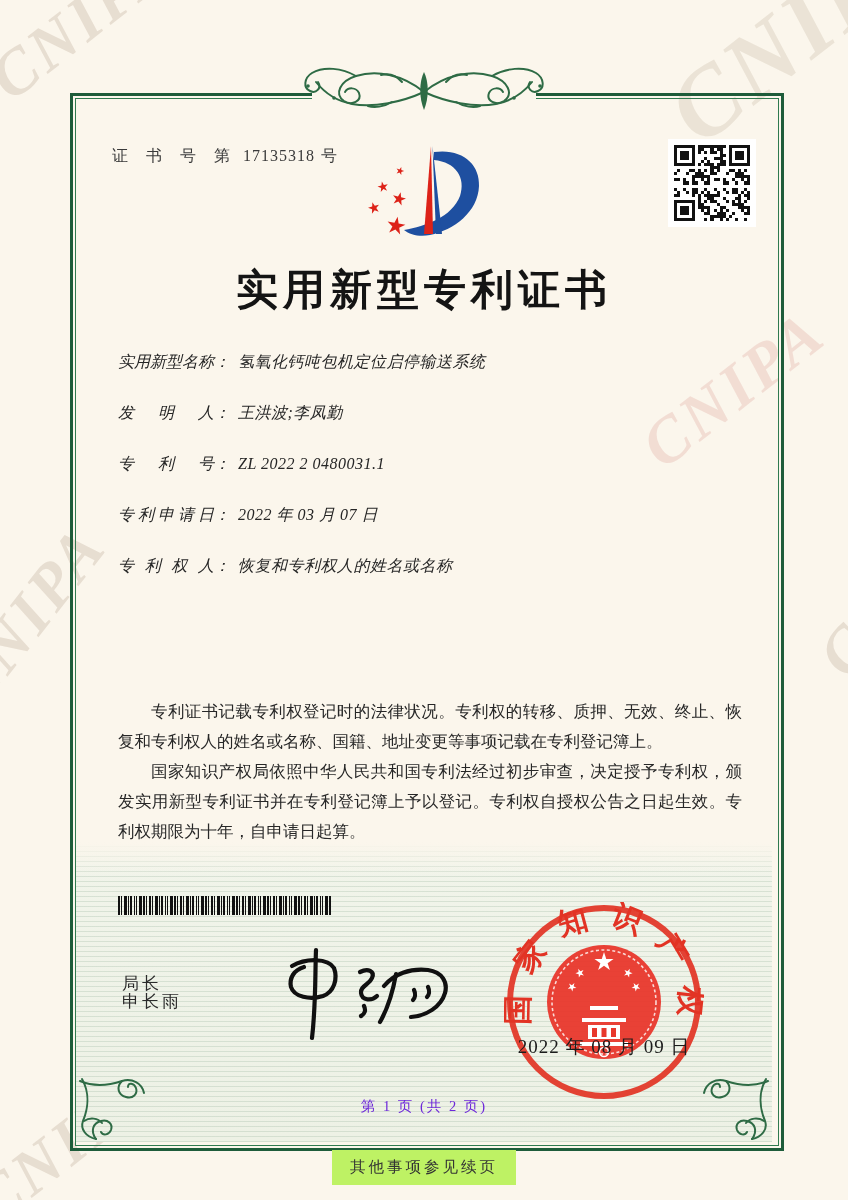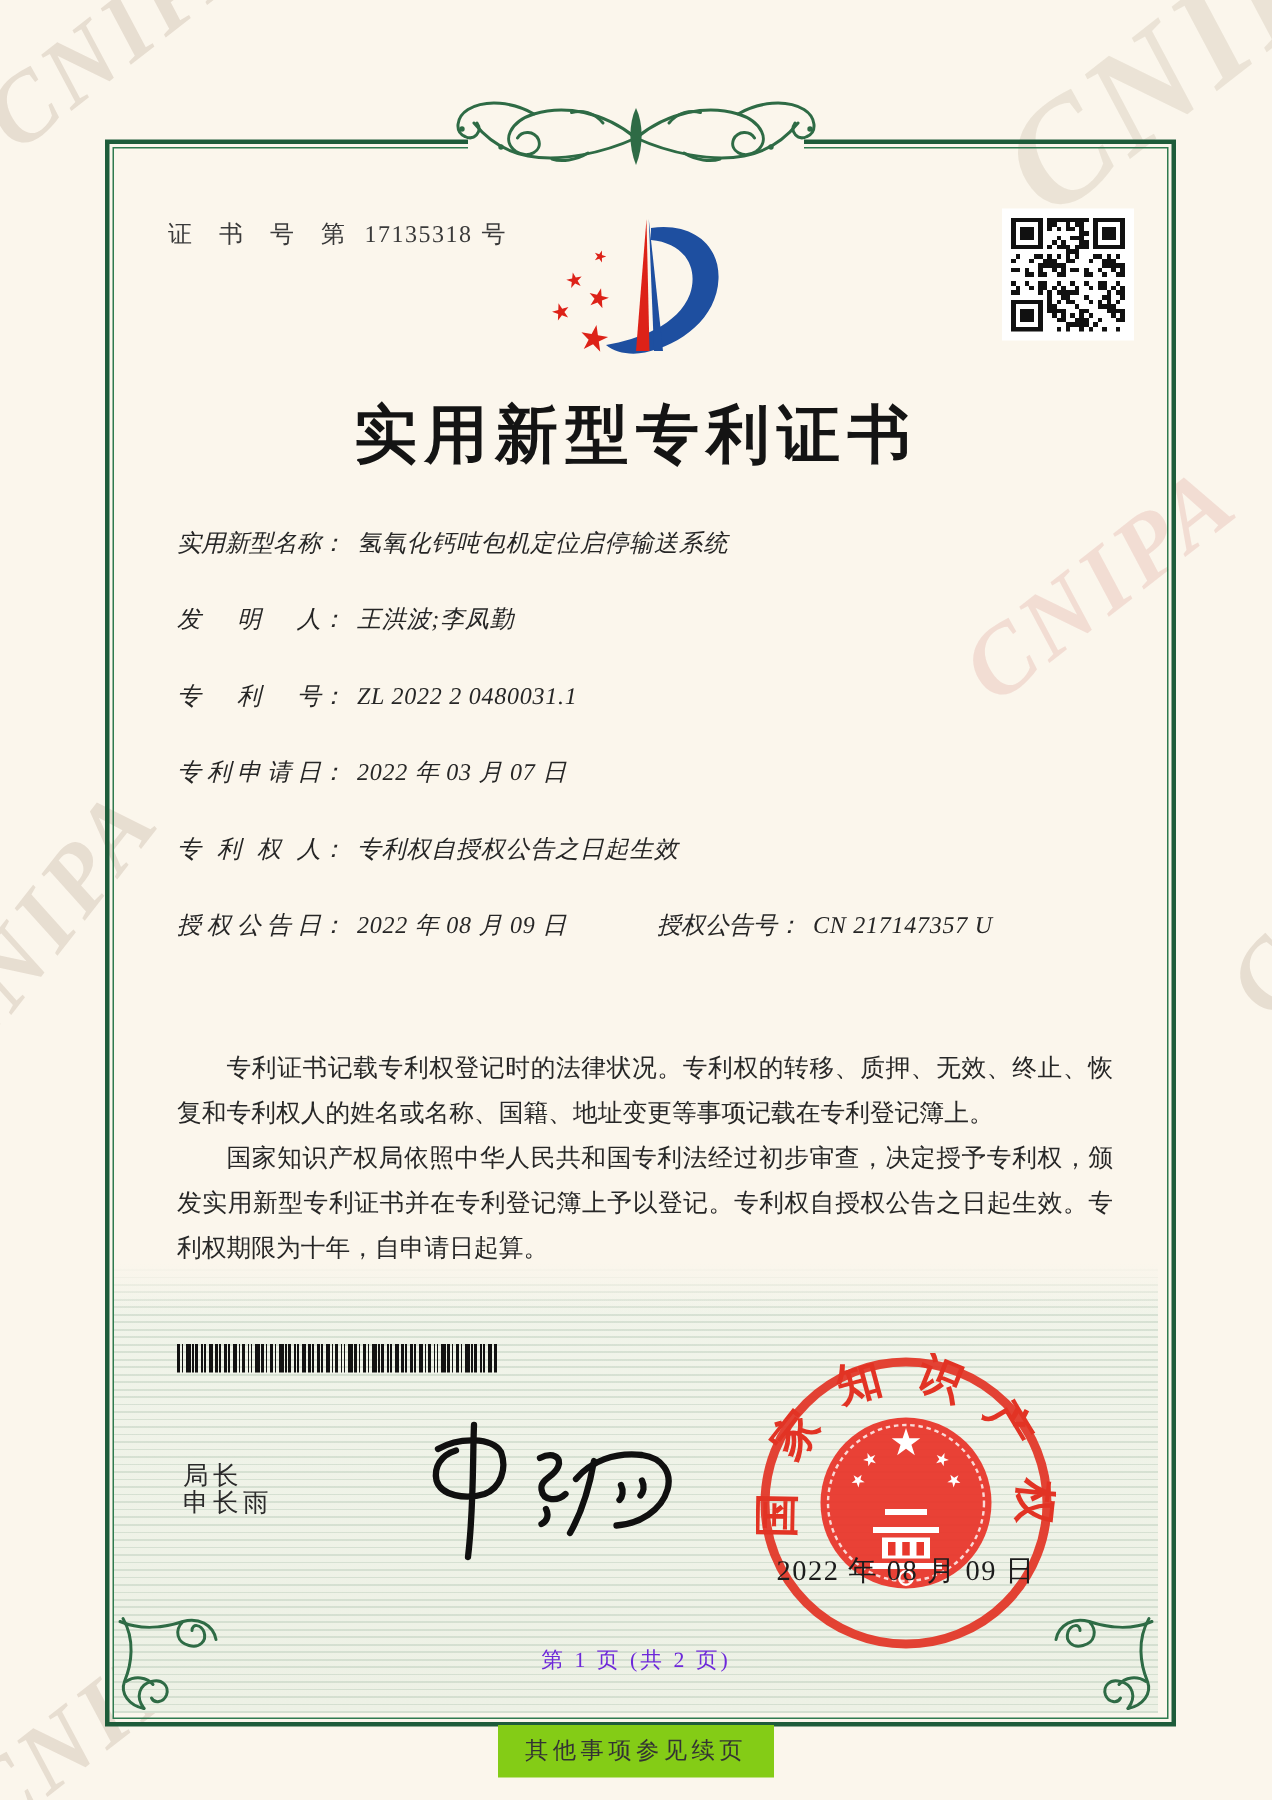--- a/index.html
+++ b/index.html
@@ -86,21 +86,21 @@
     font-size:19px;color:#1c1c1c;letter-spacing:1px;z-index:6;
   }
   .page-num{
     left:70px;top:1097px;width:708px;text-align:center;
     font-size:14.5px;color:#6d28d9;letter-spacing:2px;
   }
   .cont-note{
     left:0;top:1150px;width:848px;text-align:center;z-index:6;
   }
   .cont-note span{
-    display:inline-block;background:#84cc16;padding:7px 18px;
+    display:inline-block;background:#bef264;padding:7px 18px;
     font-size:15.5px;letter-spacing:3px;color:#333;
   }
   .green-stroke{stroke:#2e6b45;fill:none;stroke-width:2;stroke-linecap:round;}
 </style>
 </head>
 <body>
 
 <div class="abs wm" style="left:-24px;top:-16px;">CNIPA</div>
 <div class="abs wm big" style="left:648px;top:-28px;">CNIPA</div>
 <div class="abs wm pink" style="left:628px;top:352px;">CNIPA</div>
@@ -204,27 +204,21 @@
   <div class="frow">
     <span class="flabel">发明人</span><span class="fcolon">：</span><span class="fvalue">王洪波;李凤勤</span>
   </div>
   <div class="frow">
     <span class="flabel">专利号</span><span class="fcolon">：</span><span class="fvalue">ZL 2022 2 0480031.1</span>
   </div>
   <div class="frow">
     <span class="flabel">专利申请日</span><span class="fcolon">：</span><span class="fvalue">2022 年 03 月 07 日</span>
   </div>
   <div class="frow">
-    <span class="flabel">专利权人</span><span class="fcolon">：</span><span class="fvalue">专利权自授权公告之日起生效</span>
-  </div>
-  <div class="frow">
-    <span class="flabel">授权公告日</span><span class="fcolon">：</span><span class="fvalue">2022 年 08 月 09 日</span>
-    <span class="pair2">
-      <span>授权公告号</span><span class="fcolon">：</span><span class="fvalue">CN 217147357 U</span>
-    </span>
+    <span class="flabel">专利权人</span><span class="fcolon">：</span><span class="fvalue">恢复和专利权人的姓名或名称</span>
   </div>
 </div>
 
 <div class="abs z paras">
   <p>专利证书记载专利权登记时的法律状况。专利权的转移、质押、无效、终止、恢复和专利权人的姓名或名称、国籍、地址变更等事项记载在专利登记簿上。</p>
   <p>国家知识产权局依照中华人民共和国专利法经过初步审查，决定授予专利权，颁发实用新型专利证书并在专利登记簿上予以登记。专利权自授权公告之日起生效。专利权期限为十年，自申请日起算。</p>
 </div>
 
 <svg class="abs z barcode" width="222" height="19" viewBox="0 0 222 19" shape-rendering="crispEdges">
   <path id="barcode-bars" d="M0 0h2v19h-2zM3 0h1v19h-1zM6 0h3v19h-3zM10 0h1v19h-1zM12 0h2v19h-2zM16 0h1v19h-1zM18 0h1v19h-1zM21 0h3v19h-3zM25 0h2v19h-2zM28 0h1v19h-1zM31 0h2v19h-2zM34 0h1v19h-1zM37 0h3v19h-3zM41 0h1v19h-1zM43 0h2v19h-2zM47 0h1v19h-1zM49 0h1v19h-1zM52 0h3v19h-3zM56 0h2v19h-2zM59 0h1v19h-1zM62 0h2v19h-2zM65 0h1v19h-1zM68 0h3v19h-3zM72 0h1v19h-1zM74 0h2v19h-2zM78 0h1v19h-1zM80 0h1v19h-1zM83 0h3v19h-3zM87 0h2v19h-2zM90 0h1v19h-1zM93 0h2v19h-2zM96 0h1v19h-1zM99 0h3v19h-3zM103 0h1v19h-1zM105 0h2v19h-2zM109 0h1v19h-1zM111 0h1v19h-1zM114 0h3v19h-3zM118 0h2v19h-2zM121 0h1v19h-1zM124 0h2v19h-2zM127 0h1v19h-1zM130 0h3v19h-3zM134 0h1v19h-1zM136 0h2v19h-2zM140 0h1v19h-1zM142 0h1v19h-1zM145 0h3v19h-3zM149 0h2v19h-2zM152 0h1v19h-1zM155 0h2v19h-2zM158 0h1v19h-1zM161 0h3v19h-3zM165 0h1v19h-1zM167 0h2v19h-2zM171 0h1v19h-1zM173 0h1v19h-1zM176 0h3v19h-3zM180 0h2v19h-2zM183 0h1v19h-1zM186 0h2v19h-2zM189 0h1v19h-1zM192 0h3v19h-3zM196 0h1v19h-1zM198 0h2v19h-2zM202 0h1v19h-1zM204 0h1v19h-1zM207 0h3v19h-3zM211 0h2v19h-2z" fill="#111"></path>

